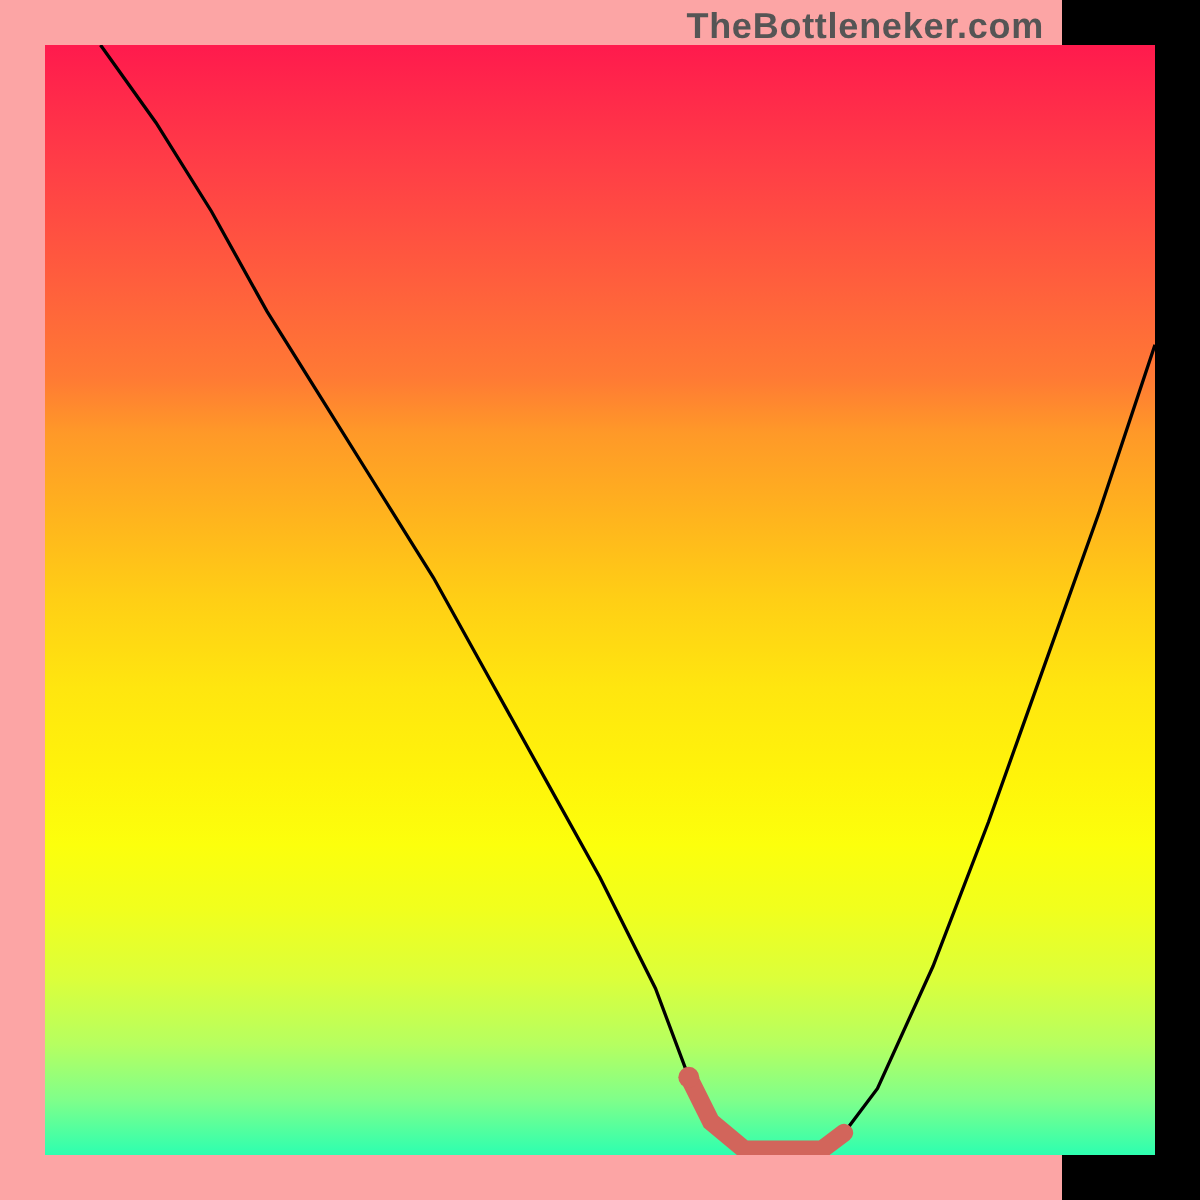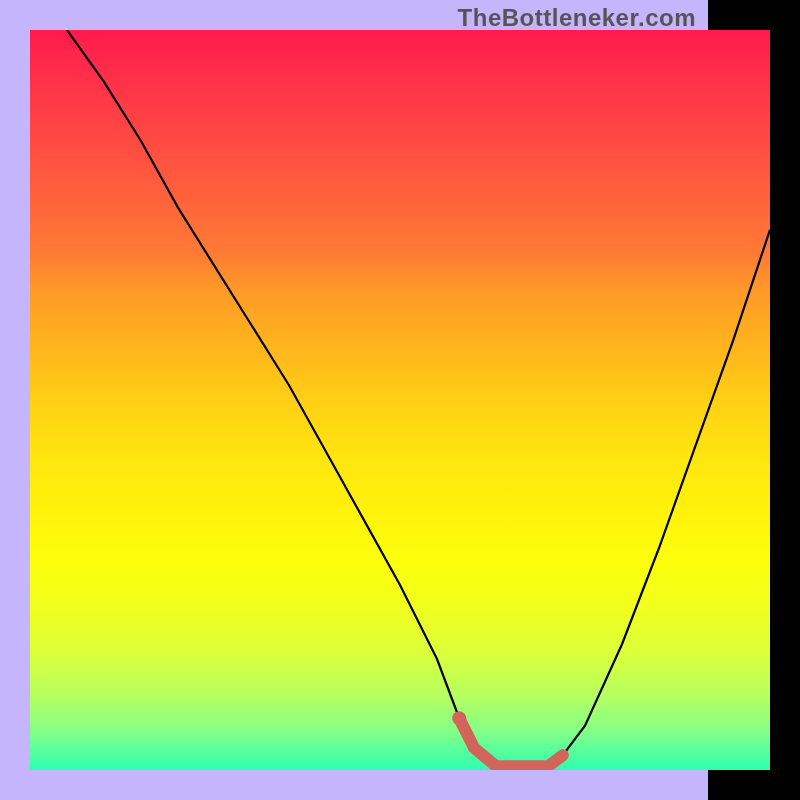--- a/index.html
+++ b/index.html
@@ -7,21 +7,21 @@
     padding: 0;
     width: 800px;
     height: 800px;
     background: #000;
     font-family: Arial, Helvetica, sans-serif;
   }
   .frame {
     position: relative;
     width: 708px;
     height: 800px;
-    background: #c4b5fd;
+    background: #fca5a5;
   }
   .watermark {
     position: absolute;
     top: 4px;
     right: 12px;
     color: #555;
     font-size: 24px;
     font-weight: bold;
     letter-spacing: 0.5px;
     z-index: 10;

